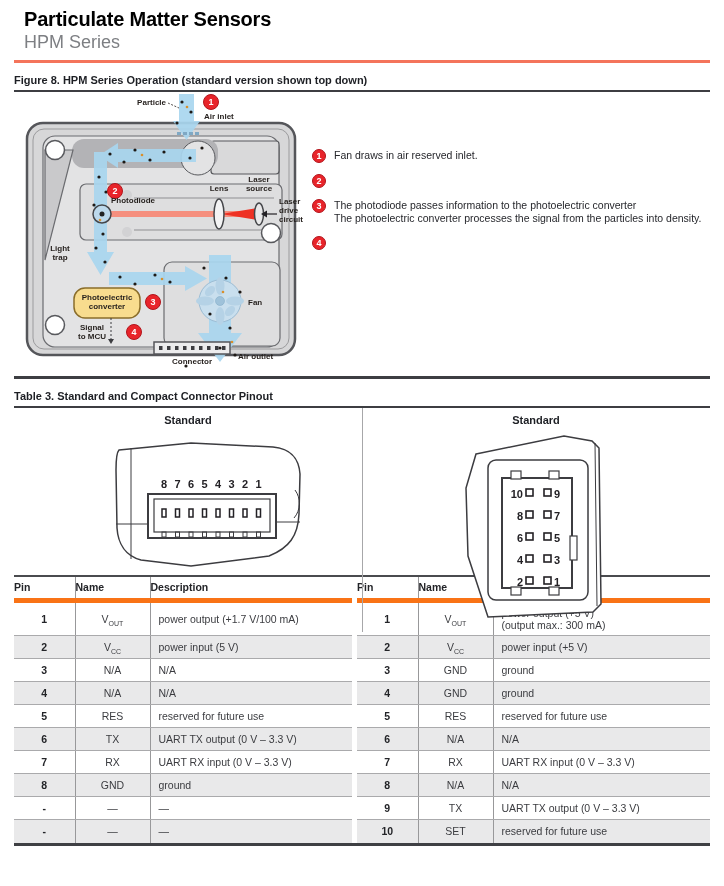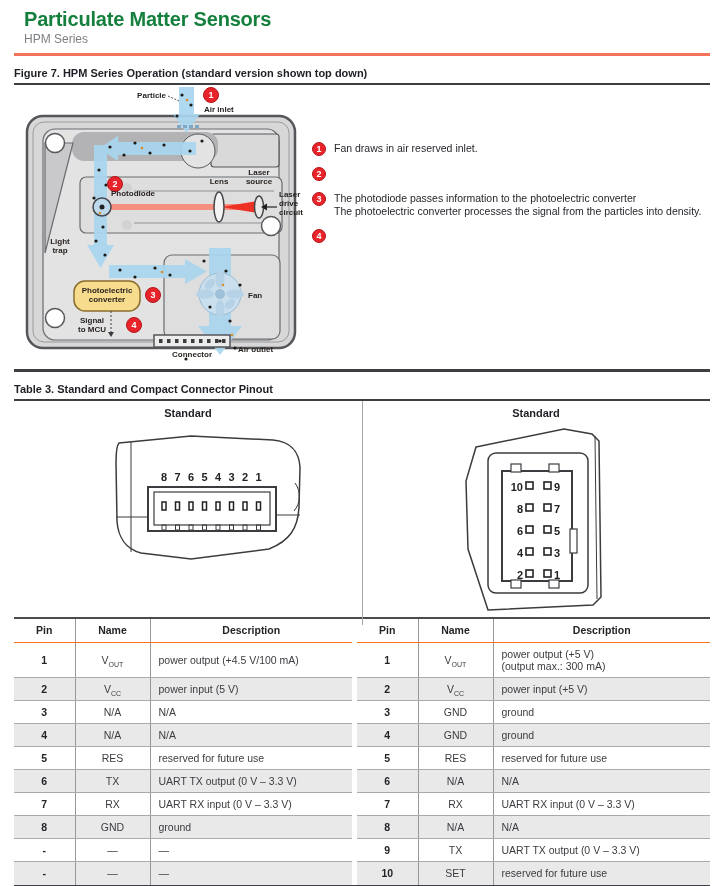--- a/index.html
+++ b/index.html
@@ -4,62 +4,62 @@
 <style>
   * { margin:0; padding:0; box-sizing:border-box; }
   html,body { background:#ffffff; }
   body {
     width:724px; height:886px; overflow:hidden;
     font-family:"Liberation Sans", sans-serif; color:#232125;
   }
   .page { padding:8px 14px 0 14px; width:724px; }
 
   
-  .doc-title { font-size:20px; font-weight:800; color:#15803d; letter-spacing:-0.2px; padding-left:10px; }
-  .doc-subtitle { font-size:12px; color:#7d7f83; padding-left:10px; margin-top:1px; }
+  .doc-title { font-size:20px; font-weight:800; color:#000000; letter-spacing:-0.2px; padding-left:10px; }
+  .doc-subtitle { font-size:18px; color:#7d7f83; padding-left:10px; margin-top:1px; }
   .accent-rule { height:3px; background:#f4745b; border:none; margin-top:7px; }
 
   
   .section-heading { font-size:11px; font-weight:700; color:#1d1f24; margin-top:11px; }
   .dark-rule { height:2px; background:#3d3e42; border:none; margin-top:4px; }
 
   
   .figure-body { display:flex; align-items:flex-start; height:280px; }
   .sensor-svg { flex:0 0 auto; }
   .steps { margin-left:6px; padding-top:57px; width:420px; }
   .step { display:flex; gap:8px; margin-bottom:11px; }
   .step-badge {
     flex:0 0 auto; width:14px; height:14px; border-radius:50%;
     background:#e8242a; border:1px solid #b2151c; color:#fff;
     font-size:9px; font-weight:700; display:flex; align-items:center; justify-content:center;
     margin-top:0px;
   }
   .step-text { font-size:10.5px; line-height:13px; color:#26272c; white-space:pre-line; }
 
   
-  .connectors-wrap { position:relative; height:216px; }
+  .connectors-wrap { position:relative; height:167px; }
   .connectors-wrap .divider { position:absolute; left:348px; top:0; width:1px; height:224px; background:#a7a7a9; }
   .conn-col-titles { display:flex; }
   .conn-col-titles div { font-size:11px; font-weight:700; color:#1d1f24; text-align:center; padding-top:6px; }
   .conn-col-titles .left { width:348px; }
   .conn-col-titles .right { width:348px; }
   .conn-figs { display:flex; }
   .conn-figs .fig-left { width:348px; display:flex; justify-content:center; padding-top:12px; }
   .conn-figs .fig-right { width:348px; display:flex; justify-content:center; padding-top:2px; }
 
   
   .tables-row { display:flex; gap:5px; border-top:2px solid #4a4b4f; border-bottom:3px solid #3f4044; margin-top:0; }
   table.pin-table { border-collapse:collapse; table-layout:fixed; font-size:10.5px; color:#3b3c40; }
   table.pin-table.std { width:338px; }
   table.pin-table.cmp { width:353px; }
   .pin-table col.c-pin { width:61px; }
   .pin-table col.c-name { width:75px; }
   .pin-table th {
-    font-weight:700; color:#232428; height:24px; text-align:center;
-    border-bottom:1px solid #f97316;
+    font-weight:700; color:#232428; height:24px; text-align:left;
+    border-bottom:5px solid #f97316;
   }
   .pin-table td { height:23px; border-bottom:1px solid #aaaaac; vertical-align:middle; }
   .pin-table tr.tall td { height:35px; }
   .pin-table tbody tr:last-child td { border-bottom:none; }
   .pin-table th:not(:last-child), .pin-table td:not(:last-child) { border-right:1px solid #98989a; }
   .pin-table td.pin { text-align:center; font-weight:700; color:#232428; }
   .pin-table td.name { text-align:center; }
   .pin-table td.desc { text-align:left; padding-left:8px; white-space:pre-line; line-height:12.5px; }
   .pin-table tbody tr:nth-child(even) { background:#e9e9ea; }
   .subsc { font-size:7px; position:relative; top:2.5px; letter-spacing:0; }
@@ -72,21 +72,21 @@
 </style>
 </head>
 <body>
 
 <div class="page">
 
   <div class="doc-title">Particulate Matter Sensors</div>
   <div class="doc-subtitle">HPM Series</div>
   <hr class="accent-rule">
 
-  <div class="section-heading">Figure 7. HPM Series Operation (standard version shown top down)</div>
+  <div class="section-heading">Figure 8. HPM Series Operation (standard version shown top down)</div>
   <hr class="dark-rule">
 
   <div class="figure-body">
     <svg class="sensor-svg" width="292" height="278" viewBox="0 0 292 278">
 
       <rect x="13" y="31" width="268" height="232" rx="16" fill="#d7d7d8" stroke="#55565a" stroke-width="2.5"></rect>
       <rect x="19" y="37" width="256" height="220" rx="11" fill="none" stroke="#9b9b9d" stroke-width="1"></rect>
       <rect x="29" y="44" width="236" height="211" rx="12" fill="#e3e3e4" stroke="#6b6c70" stroke-width="1.2"></rect>
 
       <rect x="197" y="49" width="68" height="33" rx="3" fill="#d9d9da" stroke="#58595d" stroke-width="1.2"></rect>
@@ -364,21 +364,21 @@
         <tr>
           <th>Pin</th>
           <th>Name</th>
           <th>Description</th>
         </tr>
       </thead>
       <tbody>
         <tr class="tall">
           <td class="pin">1</td>
           <td class="name"><span>V</span><span class="subsc">OUT</span></td>
-          <td class="desc">power output (+4.5 V/100 mA)</td>
+          <td class="desc">power output (+1.7 V/100 mA)</td>
         </tr>
         <tr>
           <td class="pin">2</td>
           <td class="name"><span>V</span><span class="subsc">CC</span></td>
           <td class="desc">power input (5 V)</td>
         </tr>
         <tr>
           <td class="pin">3</td>
           <td class="name"><span>N/A</span><span class="subsc"></span></td>
           <td class="desc">N/A</td>

